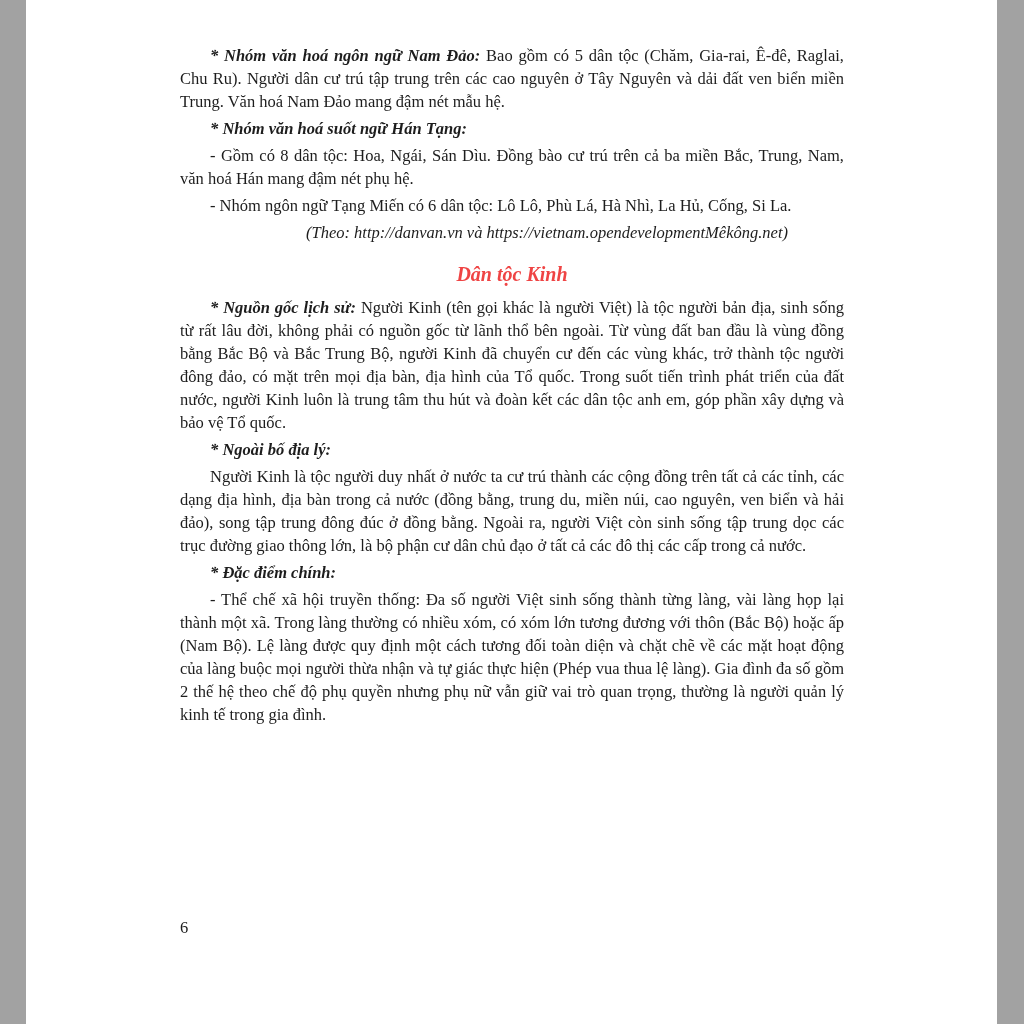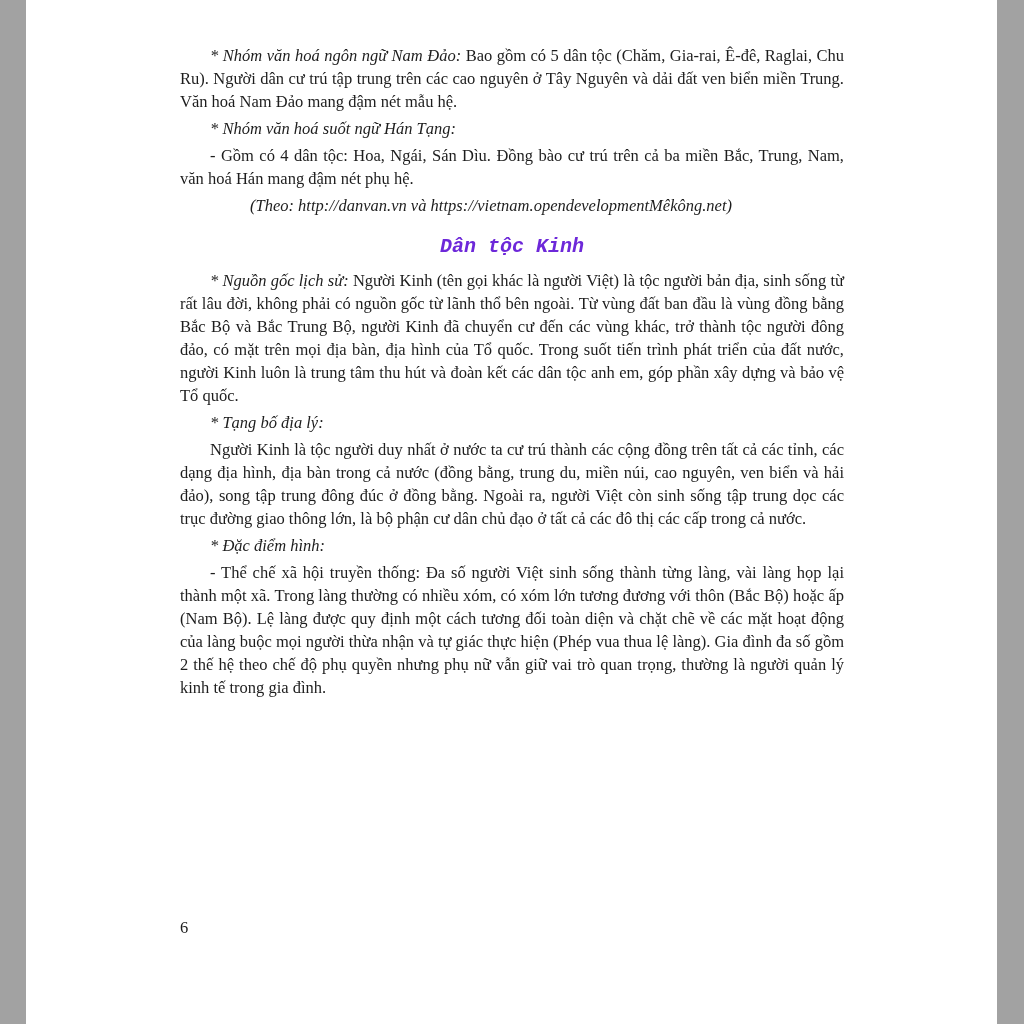--- a/index.html
+++ b/index.html
@@ -47,39 +47,40 @@
   }
   .para {
     margin: 0 0 4px 0;
     font-size: 16.5px;
     line-height: 23px;
     text-align: justify;
     text-indent: 30px;
   }
   .lead {
     font-style: italic;
+    font-weight: bold;
   }
   .source {
     margin: 4px 0 0 0;
     padding-left: 70px;
     font-size: 16.5px;
     line-height: 23px;
     font-style: italic;
-    text-align: left;
+    text-align: center;
     text-indent: 0;
   }
   .heading {
     margin: 18px 0 10px 0;
-    font-family: Liberation Mono, monospace;
+    font-family: Liberation Serif, serif;
     font-size: 20px;
     line-height: 24px;
     font-weight: bold;
     font-style: italic;
     text-align: center;
-    color: #6d28d9;
+    color: #ef4444;
   }
   .page-number {
     position: absolute;
     left: 154px;
     top: 918px;
     font-size: 16.5px;
     line-height: 20px;
     color: #1d1d1d;
   }
 </style>
@@ -93,36 +94,37 @@
   <div class="photo-edge-top"></div>
 
   <div class="page">
 
     <div class="text-block">
 
       <p class="para"><span class="lead">* Nhóm văn hoá ngôn ngữ Nam Đảo: </span><span>Bao gồm có 5 dân tộc (Chăm, Gia-rai, Ê-đê, Raglai, Chu Ru). Người dân cư trú tập trung trên các cao nguyên ở Tây Nguyên và dải đất ven biển miền Trung. Văn hoá Nam Đảo mang đậm nét mẫu hệ.</span></p>
 
       <p class="para"><span class="lead">* Nhóm văn hoá suốt ngữ Hán Tạng:</span><span></span></p>
 
-      <p class="para"><span class="lead"></span><span>- Gồm có 4 dân tộc: Hoa, Ngái, Sán Dìu. Đồng bào cư trú trên cả ba miền Bắc, Trung, Nam, văn hoá Hán mang đậm nét phụ hệ.</span></p>
+      <p class="para"><span class="lead"></span><span>- Gồm có 8 dân tộc: Hoa, Ngái, Sán Dìu. Đồng bào cư trú trên cả ba miền Bắc, Trung, Nam, văn hoá Hán mang đậm nét phụ hệ.</span></p>
 
+      <p class="para"><span class="lead"></span><span>- Nhóm ngôn ngữ Tạng Miến có 6 dân tộc: Lô Lô, Phù Lá, Hà Nhì, La Hủ, Cống, Si La.</span></p>
 
 
       <p class="source">(Theo: http://danvan.vn và https://vietnam.opendevelopmentMêkông.net)</p>
 
       <h1 class="heading">Dân tộc Kinh</h1>
 
       <p class="para"><span class="lead">* Nguồn gốc lịch sử: </span><span>Người Kinh (tên gọi khác là người Việt) là tộc người bản địa, sinh sống từ rất lâu đời, không phải có nguồn gốc từ lãnh thổ bên ngoài. Từ vùng đất ban đầu là vùng đồng bằng Bắc Bộ và Bắc Trung Bộ, người Kinh đã chuyển cư đến các vùng khác, trở thành tộc người đông đảo, có mặt trên mọi địa bàn, địa hình của Tổ quốc. Trong suốt tiến trình phát triển của đất nước, người Kinh luôn là trung tâm thu hút và đoàn kết các dân tộc anh em, góp phần xây dựng và bảo vệ Tổ quốc.</span></p>
 
-      <p class="para"><span class="lead">* Tạng bố địa lý:</span><span></span></p>
+      <p class="para"><span class="lead">* Ngoài bố địa lý:</span><span></span></p>
 
       <p class="para"><span class="lead"></span><span>Người Kinh là tộc người duy nhất ở nước ta cư trú thành các cộng đồng trên tất cả các tỉnh, các dạng địa hình, địa bàn trong cả nước (đồng bằng, trung du, miền núi, cao nguyên, ven biển và hải đảo), song tập trung đông đúc ở đồng bằng. Ngoài ra, người Việt còn sinh sống tập trung dọc các trục đường giao thông lớn, là bộ phận cư dân chủ đạo ở tất cả các đô thị các cấp trong cả nước.</span></p>
 
 
-      <p class="para"><span class="lead">* Đặc điểm hình:</span><span></span></p>
+      <p class="para"><span class="lead">* Đặc điểm chính:</span><span></span></p>
 
       <p class="para"><span class="lead"></span><span>- Thể chế xã hội truyền thống: Đa số người Việt sinh sống thành từng làng, vài làng họp lại thành một xã. Trong làng thường có nhiều xóm, có xóm lớn tương đương với thôn (Bắc Bộ) hoặc ấp (Nam Bộ). Lệ làng được quy định một cách tương đối toàn diện và chặt chẽ về các mặt hoạt động của làng buộc mọi người thừa nhận và tự giác thực hiện (Phép vua thua lệ làng). Gia đình đa số gồm 2 thế hệ theo chế độ phụ quyền nhưng phụ nữ vẫn giữ vai trò quan trọng, thường là người quản lý kinh tế trong gia đình.</span></p>
 
     </div>
 
     <div class="page-number">6</div>
 
   </div>
 
 </div>

